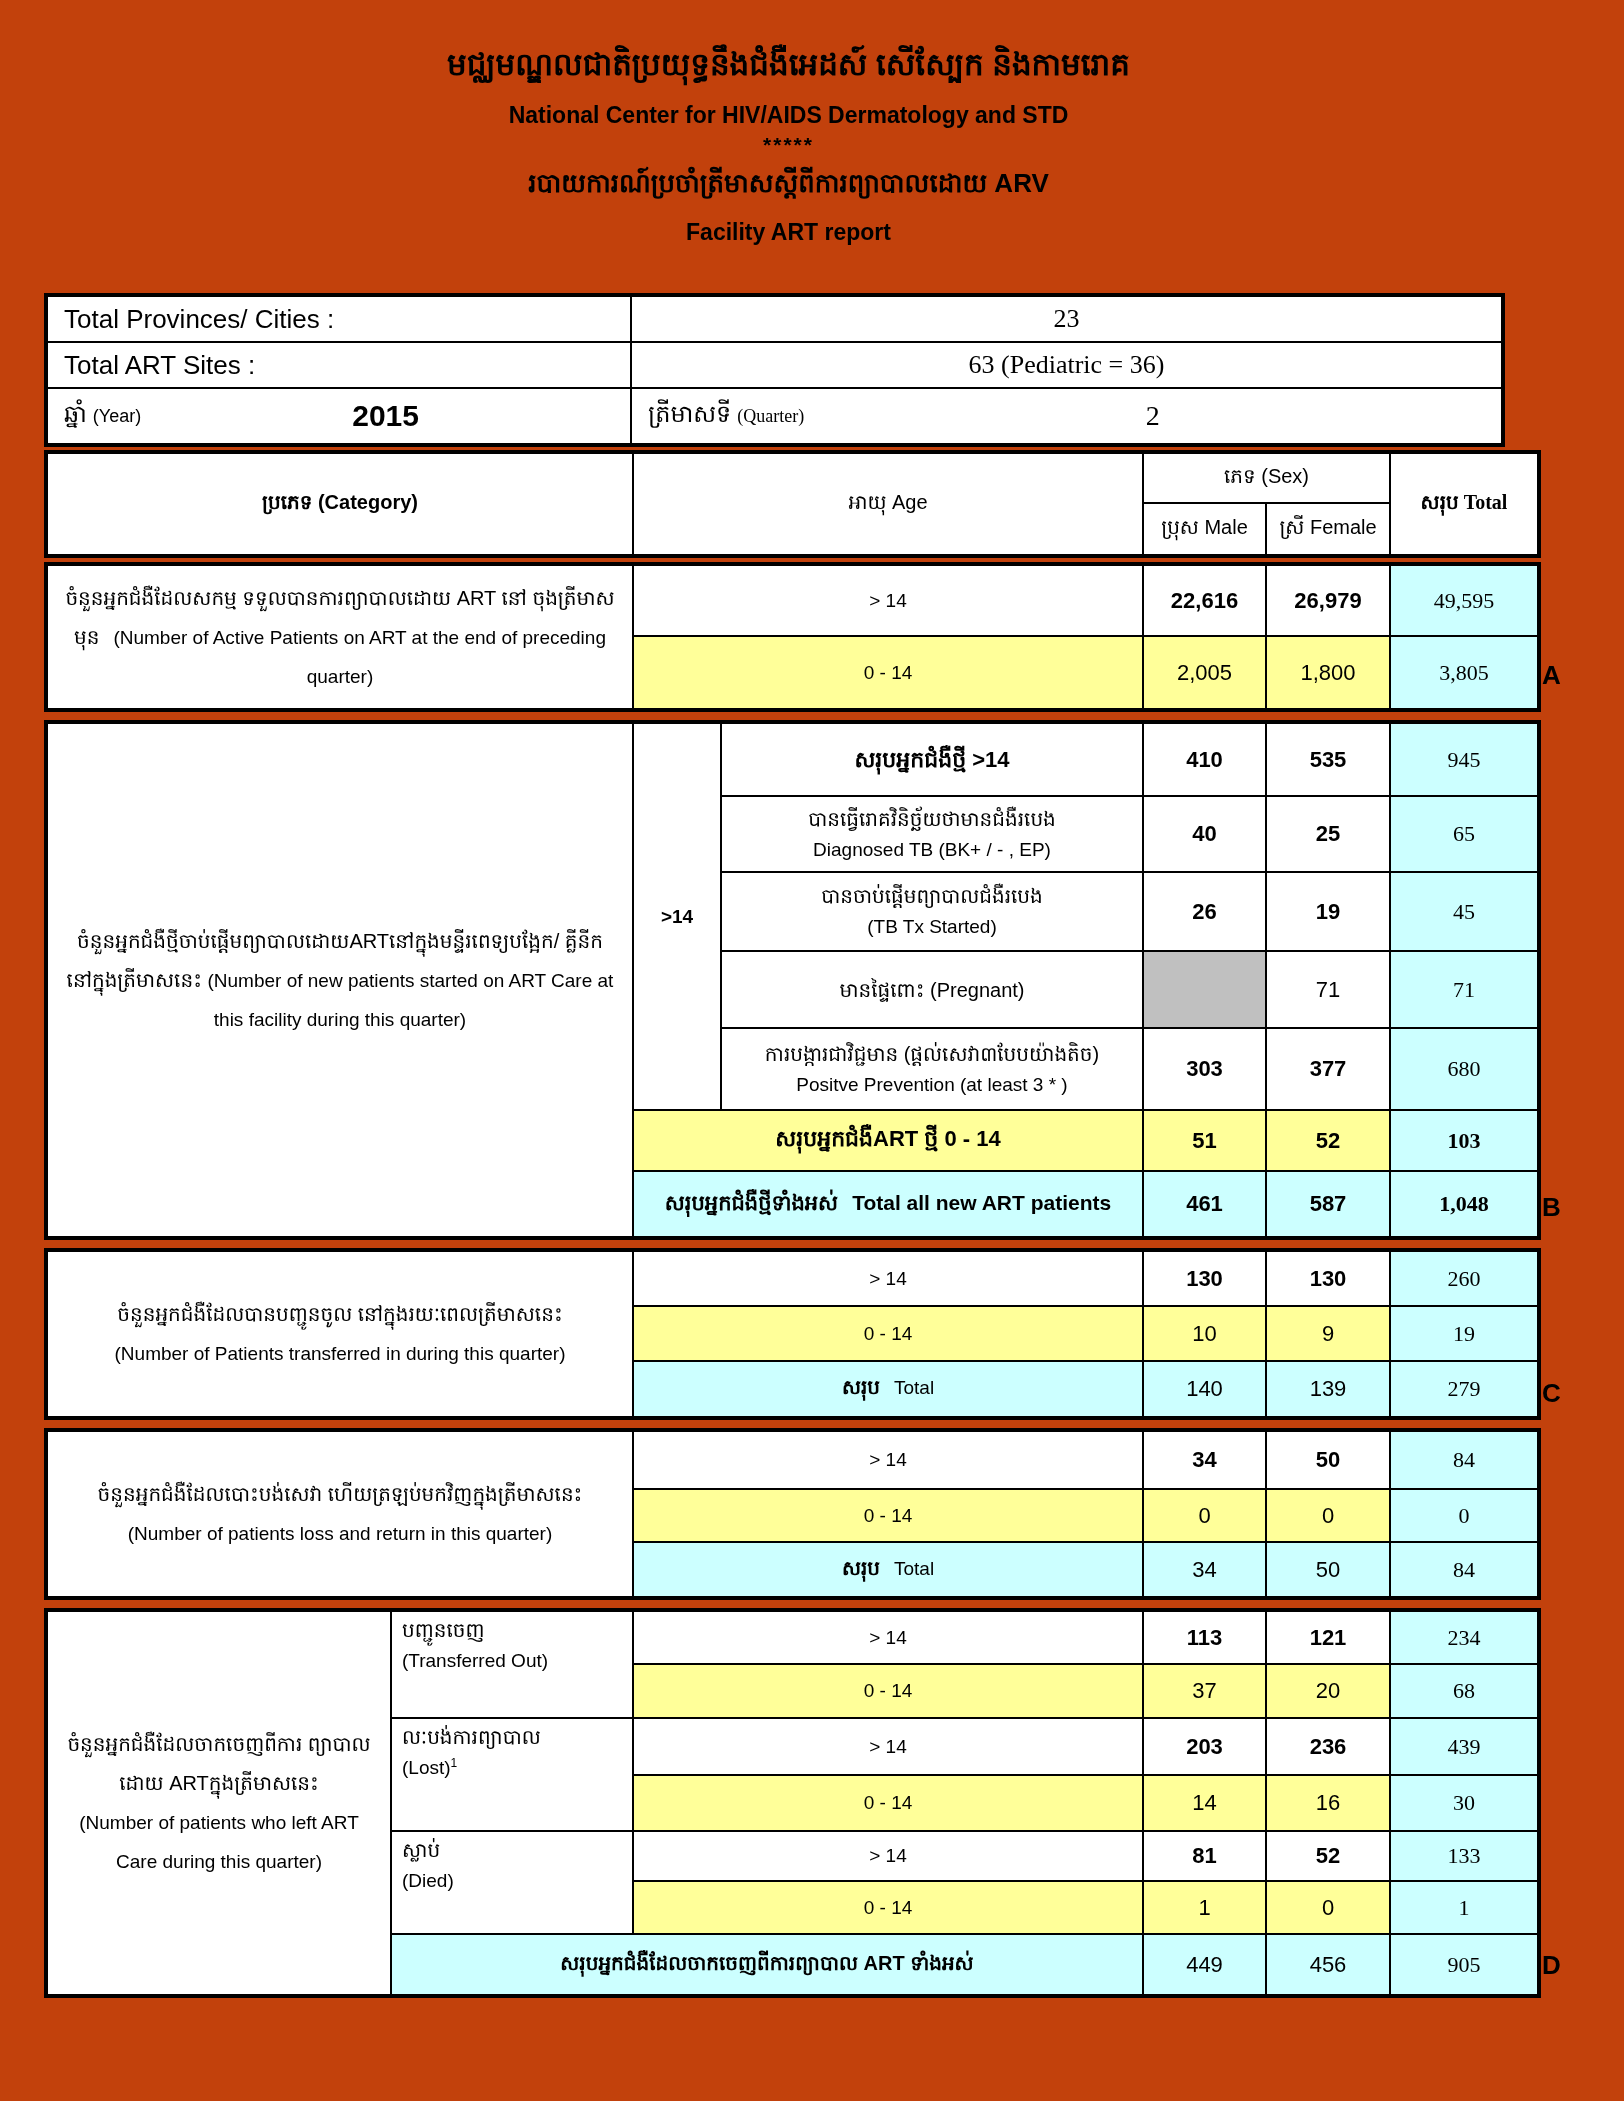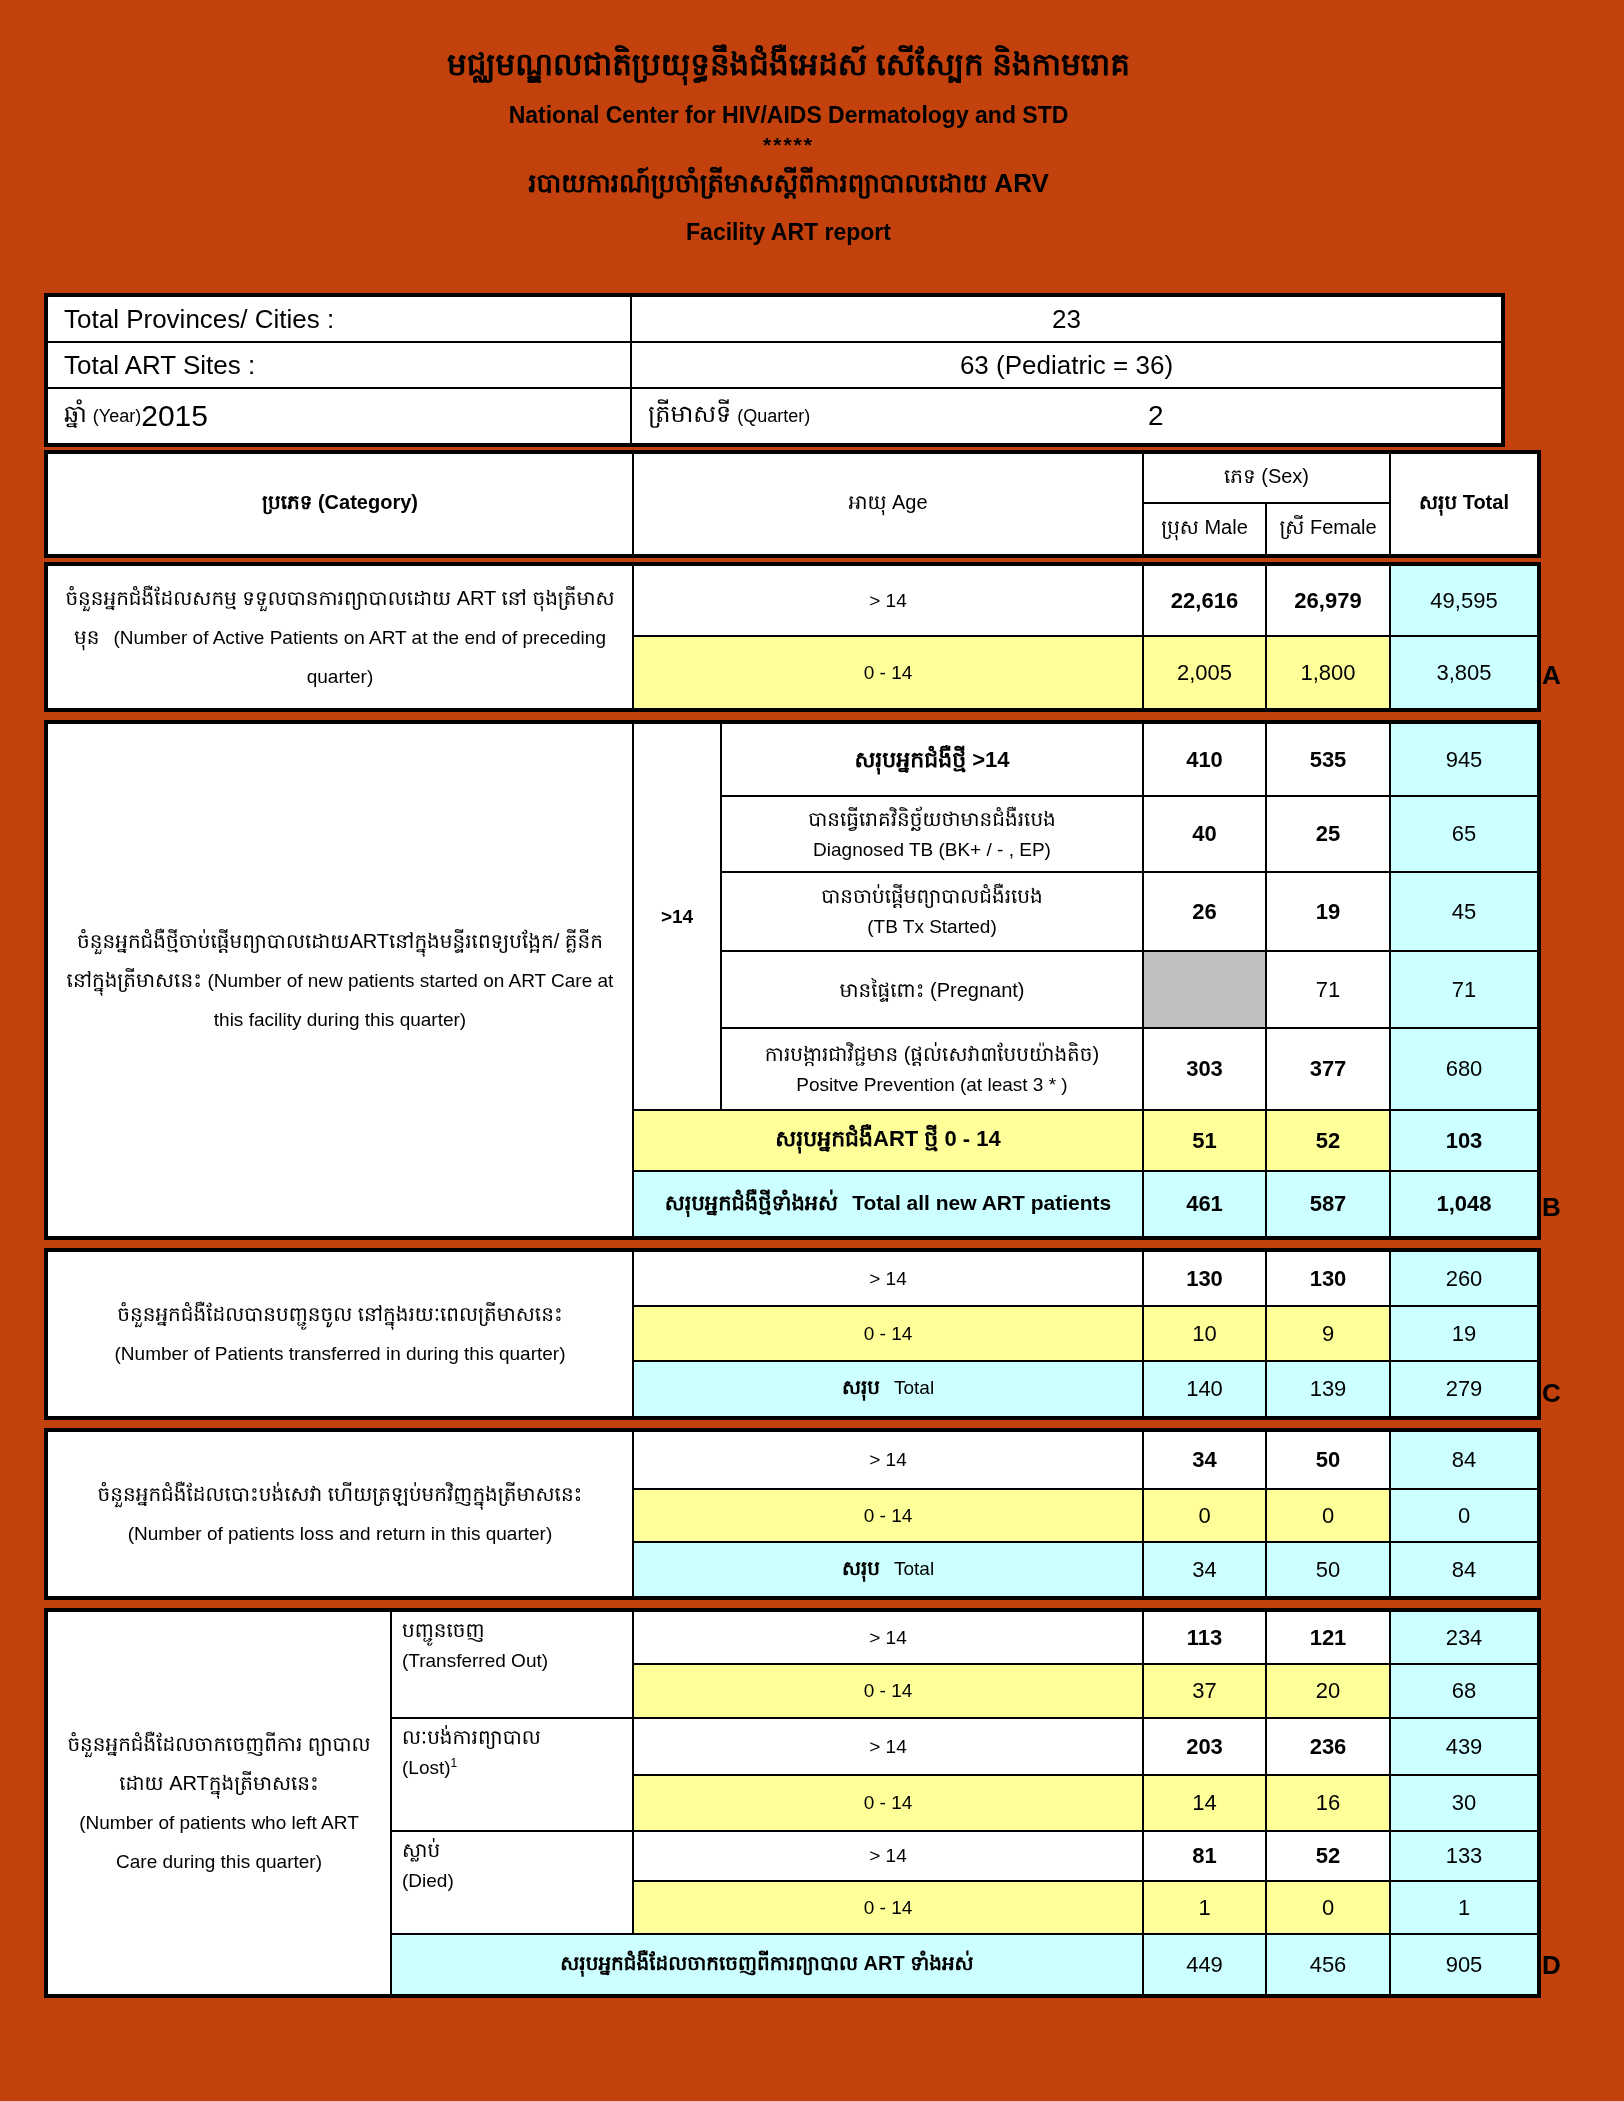--- a/index.html
+++ b/index.html
@@ -11,21 +11,21 @@
   .t-km    { font-size:31px; font-weight:bold; margin-bottom:12px; }
   .t-en    { font-size:23px; font-weight:bold; margin-bottom:4px; }
   .t-stars { font-size:21px; font-weight:bold; letter-spacing:2px; margin-bottom:10px; }
   .s-km    { font-size:26px; font-weight:bold; margin-bottom:14px; }
   .s-en    { font-size:23px; font-weight:bold; }
 
   
   .sec { position:absolute; display:grid; border:4px solid #000; background:#fff; box-sizing:border-box; }
   .c { border-right:2px solid #000; border-bottom:2px solid #000; box-sizing:border-box;
        display:flex; align-items:center; justify-content:center; text-align:center; overflow:hidden; }
-  .nr { border-right:none; }  .nb { border-bottom:none; }
+  .nr { border-right:none;font-family:Liberation Serif, serif; }  .nb { border-bottom:none; }
   .left { justify-content:flex-start; text-align:left; }
   .yellow { background:#FFFF99; }
   .cyan   { background:#CCFFFF; }
   .grey   { background:#C0C0C0; }
   .num  { font-size:22px; }
   .b    { font-weight:bold; }
   .age  { font-size:19px; }
   .cat  { font-size:20px; line-height:1.95; padding:6px 16px; }
   .cat .en { font-size:19px; }
   .lbl2 { flex-direction:column; line-height:1.6; padding:2px 8px; }
@@ -39,21 +39,21 @@
   
   .t5 { grid-template-columns:586px 510px 123px 124px 146px; }
   .t6 { grid-template-columns:586px 88px 422px 123px 124px 146px; }
   .tD { grid-template-columns:344px 242px 510px 123px 124px 146px; }
 
   
   #info { left:44px; top:293px; grid-template-columns:584px 869px; grid-template-rows:46px 46px 54px; }
   #info .ilabel { font-size:26px; padding-left:16px; }
   #info .ival   { font-size:26px; }
   .yr-km { font-size:24px; } .yr-en { font-size:18px; margin-left:6px; }
-  .yr-val { flex:1; text-align:left; font-size:30px; font-weight:normal; }
+  .yr-val { flex:1; text-align:center; font-size:30px; font-weight:bold; }
   .q-val  { flex:1; text-align:center; font-size:28px; }
 
   #mainhdr { left:44px; top:450px; grid-template-rows:50px 50px; }
   #secA  { left:44px; top:562px;  grid-template-rows:71px 71px; }
   #secB  { left:44px; top:720px;  grid-template-rows:73px 76px 79px 77px 82px 61px 64px; }
   #secC  { left:44px; top:1248px; grid-template-rows:55px 55px 54px; }
   #secL  { left:44px; top:1428px; grid-template-rows:58px 53px 53px; }
   #secD  { left:44px; top:1608px; grid-template-rows:53px 54px 57px 56px 50px 53px 59px; }
 </style>
 </head>

